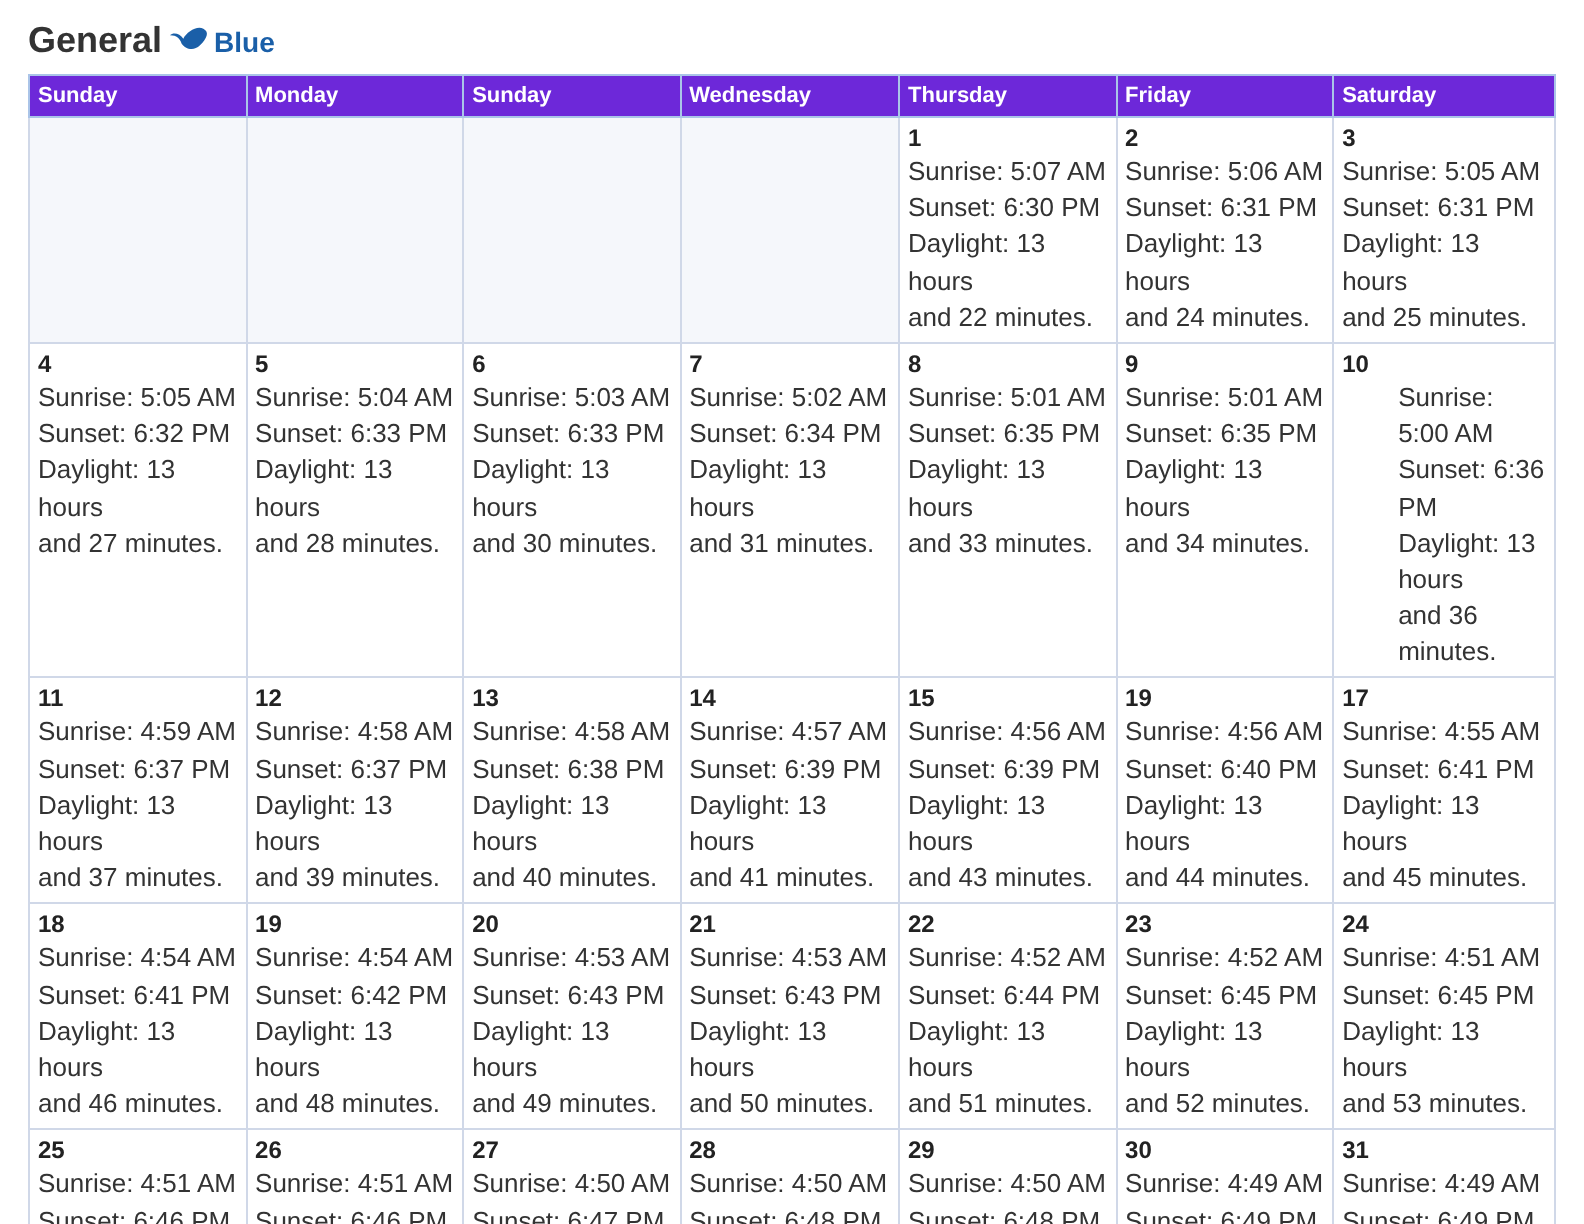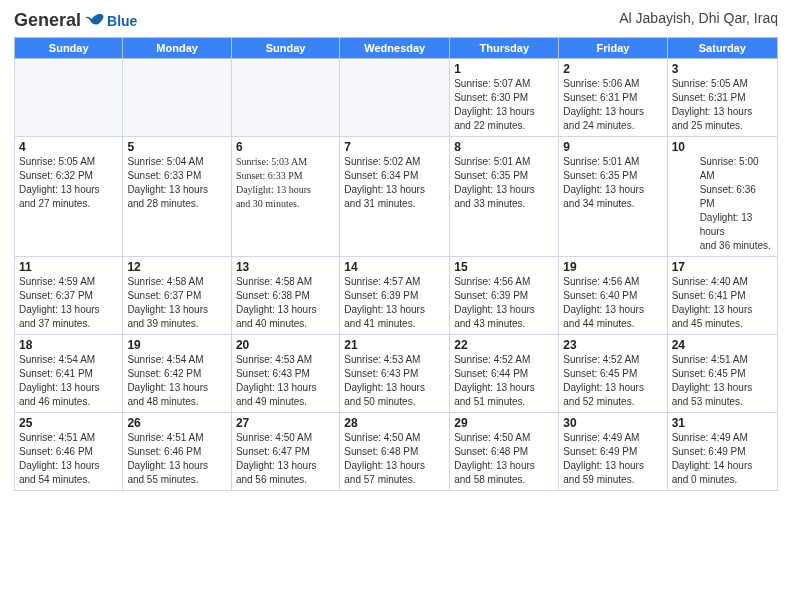--- a/index.html
+++ b/index.html
@@ -57,26 +57,26 @@
     }
     .location {
       font-size: 14px;
       color: #444;
     }
     .calendar {
       width: 100%;
       border-collapse: collapse;
     }
     .calendar th {
-      background: #3b82f6;
+      background: #6d28d9;
       color: #fff;
       font-size: 11px;
       font-weight: bold;
       padding: 4px 4px;
-      text-align: center;
+      text-align: left;
       border: 1px solid #aac4e8;
     }
     .calendar td {
       border: 1px solid #d0d8e8;
       vertical-align: top;
       padding: 3px 4px;
       width: 113px;
       min-height: 72px;
       background: #fff;
       font-size: 9.5px;
@@ -89,21 +89,21 @@
       background: #fff;
     }
     .day-number {
       font-size: 12px;
       font-weight: bold;
       color: #222;
       display: block;
       margin-bottom: 1px;
     }
     .day-info {
-      font-size: 10px;
+      font-size: 13px;
       color: #333;
       line-height: 1.4;
     }
     .calendar tbody tr td {
       height: 78px;
     }
   </style>
 </head>
 <body>
 
@@ -112,21 +112,20 @@
     <div class="logo">
       <div class="logo-text">
         <span class="logo-general">General</span>
         <svg class="logo-bird" viewBox="0 0 24 20" xmlns="http://www.w3.org/2000/svg">
           <path d="M20 2 C16 0 10 4 8 8 C6 5 2 4 0 6 C4 6 6 8 7 11 C9 14 14 16 18 12 C22 8 24 4 20 2Z" fill="#1a5fa8"></path>
         </svg>
         <span class="logo-blue">Blue</span>
       </div>
     </div>
     <div class="title-area">
-      <div class="location">Al Jabayish, Dhi Qar, Iraq</div>
     </div>
   </div>
 
   <table class="calendar">
     <thead>
       <tr>
       <th>Sunday</th>
           <th>Monday</th>
           <th>Sunday</th>
           <th>Wednesday</th>
@@ -173,21 +172,21 @@
           </td>
           <td>
             <span class="day-number">5</span>
             <div class="day-info" style="white-space: pre-line;">Sunrise: 5:04 AM
 Sunset: 6:33 PM
 Daylight: 13 hours
 and 28 minutes.</div>
           </td>
           <td>
             <span class="day-number">6</span>
-            <div class="day-info" style="white-space: pre-line; font-family: Liberation Serif, serif;">Sunrise: 5:03 AM
+            <div class="day-info" style="white-space: pre-line;">Sunrise: 5:03 AM
 Sunset: 6:33 PM
 Daylight: 13 hours
 and 30 minutes.</div>
           </td>
           <td>
             <span class="day-number">7</span>
             <div class="day-info" style="white-space: pre-line;">Sunrise: 5:02 AM
 Sunset: 6:34 PM
 Daylight: 13 hours
 and 31 minutes.</div>
@@ -252,21 +251,21 @@
           </td>
           <td>
             <span class="day-number">19</span>
             <div class="day-info" style="white-space: pre-line;">Sunrise: 4:56 AM
 Sunset: 6:40 PM
 Daylight: 13 hours
 and 44 minutes.</div>
           </td>
           <td>
             <span class="day-number">17</span>
-            <div class="day-info" style="white-space: pre-line;">Sunrise: 4:40 AM
+            <div class="day-info" style="white-space: pre-line;">Sunrise: 4:55 AM
 Sunset: 6:41 PM
 Daylight: 13 hours
 and 45 minutes.</div>
           </td>
         </tr>
         <tr>
           <td>
             <span class="day-number">18</span>
             <div class="day-info" style="white-space: pre-line;">Sunrise: 4:54 AM
 Sunset: 6:41 PM

